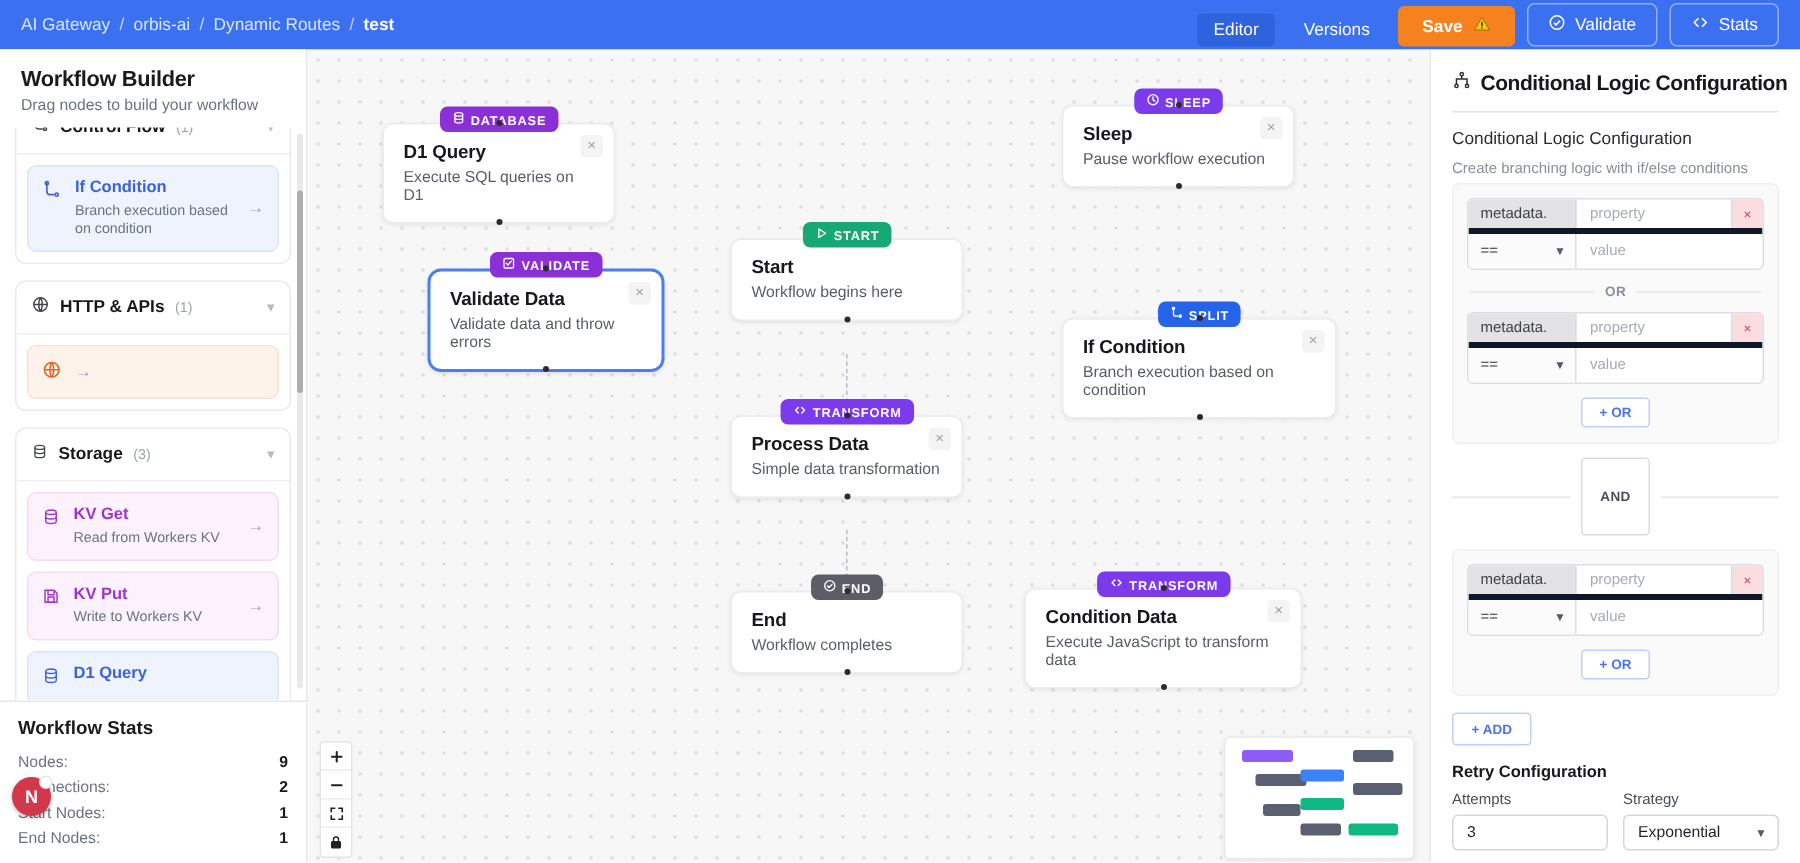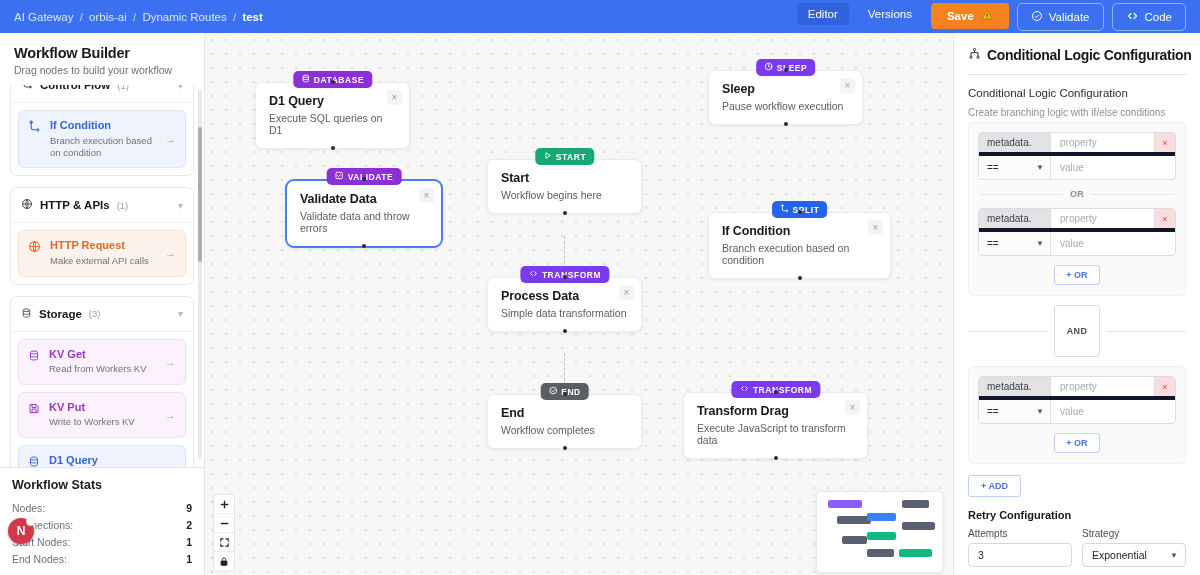--- a/index.html
+++ b/index.html
@@ -14,21 +14,21 @@
   
   .topbar {
     position: absolute; top: 0; left: 0; width: 1200px; height: 33px;
     background: #3b71f0;
     display: flex; align-items: center; justify-content: space-between;
     padding: 0 14px;
   }
   .crumbs { font-size: 11.5px; color: #dbe6ff; white-space: nowrap; }
   .crumbs .sep { color: #c4d6ff; margin: 0 3px; }
   .crumbs .cur { color: #ffffff; font-weight: bold; }
-  .topacts { display: flex; align-items: flex-start; gap: 8px; }
+  .topacts { display: flex; align-items: flex-end; gap: 8px; }
   .t-tab {
     font-size: 11.5px; color: #ffffff; padding: 5px 11px; border-radius: 4px;
     white-space: nowrap;
   }
   .t-tab.active { background: #2f62dd; }
   .t-save {
     background: #f6821f; color: #ffffff; font-size: 11.5px; font-weight: bold;
     padding: 6px 16px; border-radius: 4px; border: none;
     display: flex; align-items: center; gap: 7px; white-space: nowrap;
   }
@@ -272,21 +272,21 @@
         </span>
         <span>Validate</span>
       </button>
       <button class="t-ghost">
         <span>
           <svg width="13" height="12" viewBox="0 0 24 24" fill="none" stroke="#ffffff" stroke-width="2.2" stroke-linecap="round" stroke-linejoin="round">
               <path d="M9 7l-5 5 5 5"></path>
               <path d="M15 7l5 5-5 5"></path>
             </svg>
         </span>
-        <span>Code</span>
+        <span>Stats</span>
       </button>
     </div>
   </div>
 
   <div class="sidebar">
     <div class="sb-head">
       <div class="sb-title">Workflow Builder</div>
       <div class="sb-sub">Drag nodes to build your workflow</div>
     </div>
 
@@ -338,24 +338,20 @@
           <span class="sb-chev">▾</span>
         </div>
         <div class="sb-gbody">
           <div class="sb-node n-orange">
             <span class="ic">
               <svg width="13" height="13" viewBox="0 0 24 24" fill="none" stroke="#e2662a" stroke-width="1.9">
                   <circle cx="12" cy="12" r="9"></circle>
                   <path d="M3 12h18M12 3c3 3.5 3 14.5 0 18M12 3c-3 3.5-3 14.5 0 18"></path>
                 </svg>
             </span>
-            <span class="tx">
-              <span class="sb-nname" style="display:block">HTTP Request</span>
-              <span class="sb-ndesc" style="display:block">Make external API calls</span>
-            </span>
             <span class="sb-arrow">→</span>
           </div>
         </div>
       </div>
 
       <div class="sb-group">
         <div class="sb-ghead">
           <span>
             <svg width="11" height="12" viewBox="0 0 24 24" fill="none" stroke="#3f4450" stroke-width="1.9">
                 <ellipse cx="12" cy="6" rx="7" ry="3"></ellipse>
@@ -579,21 +575,21 @@
         <span>
           <svg width="10" height="9" viewBox="0 0 24 24" fill="none" stroke="#fff" stroke-width="2.6" stroke-linecap="round" stroke-linejoin="round">
               <path d="M9 7l-5 5 5 5"></path>
               <path d="M15 7l5 5-5 5"></path>
             </svg>
         </span>
         <span>TRANSFORM</span>
       </div>
       <div class="port t"></div>
       <div class="card">
-        <div class="c-title">Transform Drag</div>
+        <div class="c-title">Condition Data</div>
         <div class="c-desc">Execute JavaScript to transform data</div>
         <div class="c-x">×</div>
         <div class="port b"></div>
       </div>
     </div>
 
     <div class="ctrls">
       <div class="ctrl">
         <svg width="11" height="11" viewBox="0 0 24 24" stroke="#222" stroke-width="3" stroke-linecap="round">
             <path d="M12 5v14M5 12h14"></path>

